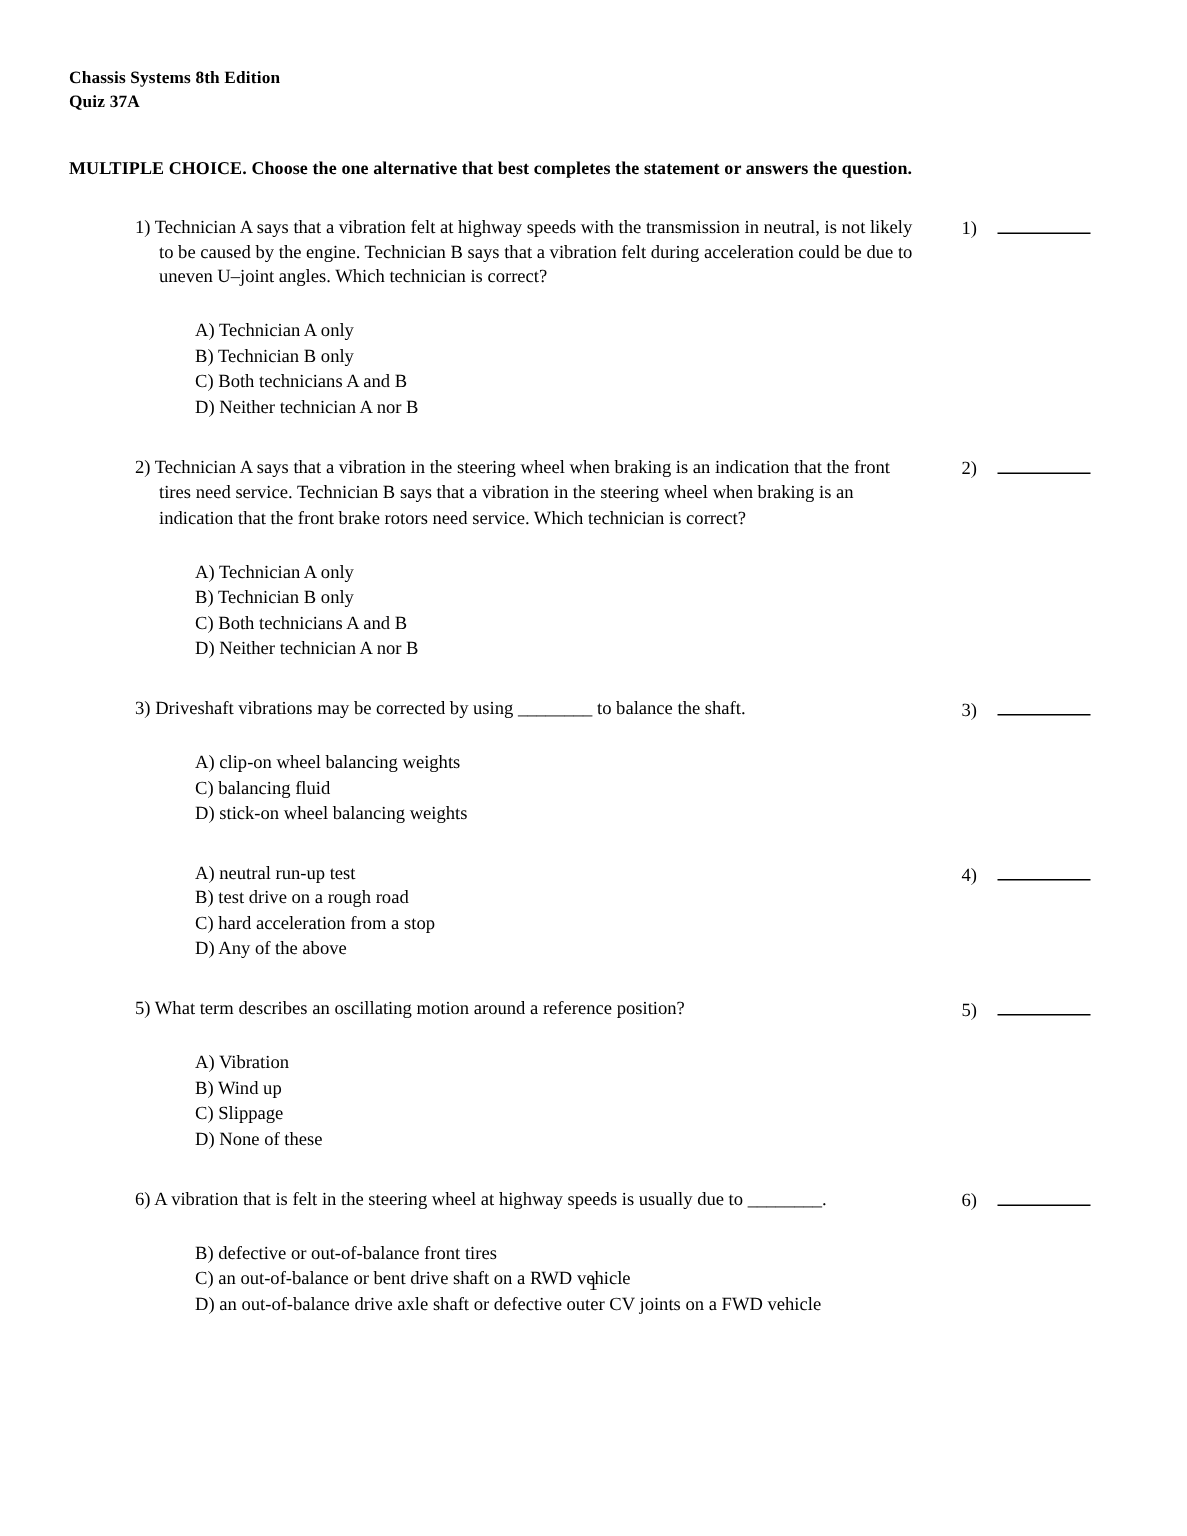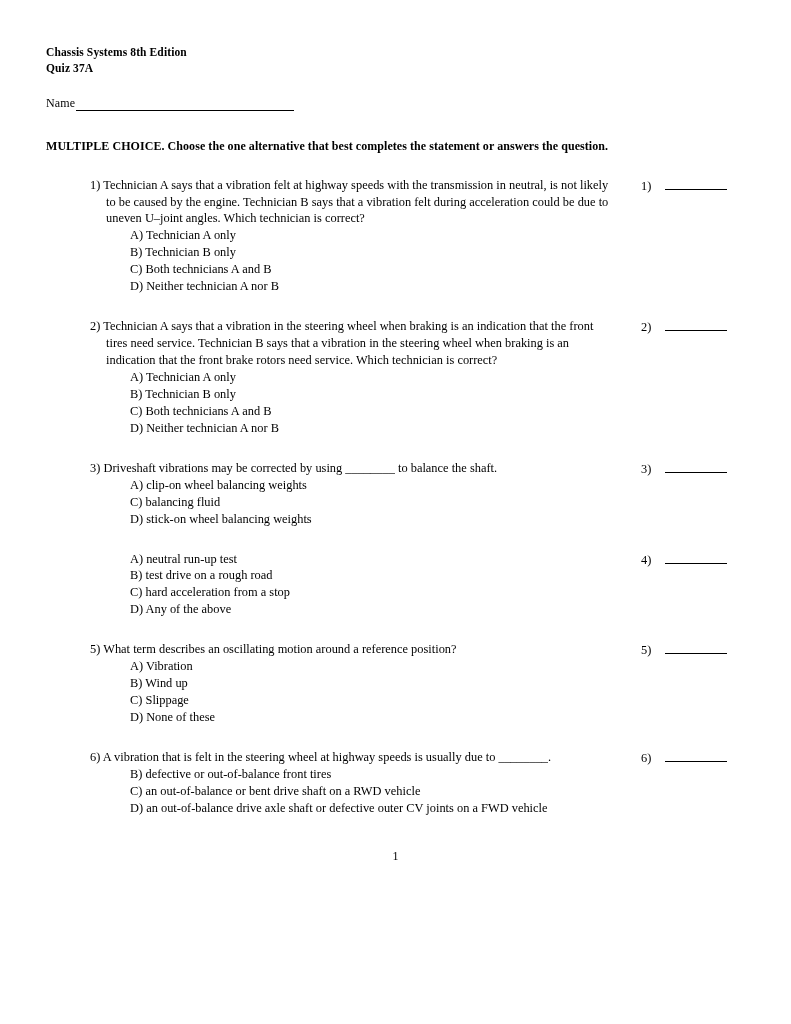--- a/index.html
+++ b/index.html
@@ -63,21 +63,21 @@
     box-sizing: border-box;
   }
   .q-stem {
     font-size: 12.4px;
     line-height: 1.36;
     text-indent: -16px;
     padding-left: 16px;
   }
   .q-num-inline { }
   .choices {
-    margin-top: 0;
+    margin-top: 19px;
     padding-left: 40px;
   }
   .choice {
     font-size: 12.4px;
     line-height: 1.37;
   }
   .answer-slot {
     position: absolute;
     right: 0px;
     top: 0px;
@@ -108,24 +108,20 @@
 </head>
 <body>
 
 <div class="page">
 
   <div class="header">
     <div>Chassis Systems 8th Edition</div>
     <div>Quiz 37A</div>
   </div>
 
-  <div class="name-row">
-    <span class="name-label">Name</span>
-    <span class="name-line"></span>
-  </div>
 
   <div class="instructions">MULTIPLE CHOICE.  Choose the one alternative that best completes the statement or answers the question.</div>
 
   <div class="questions">
 
     <div class="q-block">
       <div class="q-body">
         <div class="q-stem"><span class="q-num-inline">1)</span> <span>Technician A says that a vibration felt at highway speeds with the transmission in neutral, is not likely to be caused by the engine. Technician B says that a vibration felt during acceleration could be due to uneven U–joint angles. Which technician is correct?</span></div>
         <div class="choices">
           <div class="choice">A) Technician A only</div>

